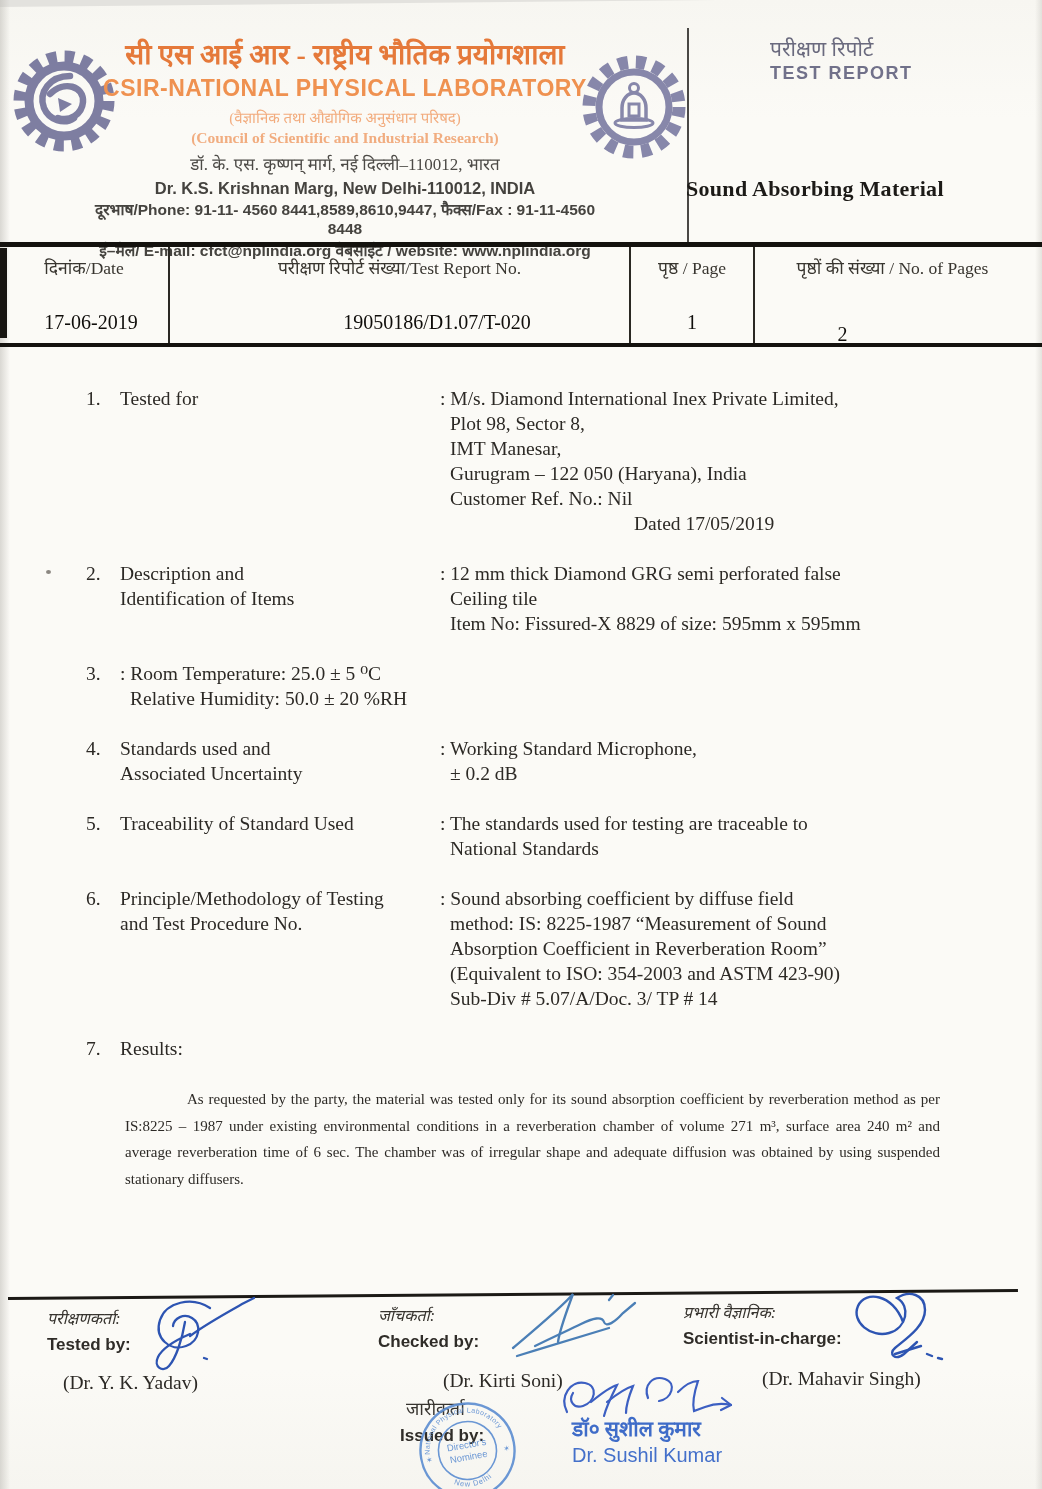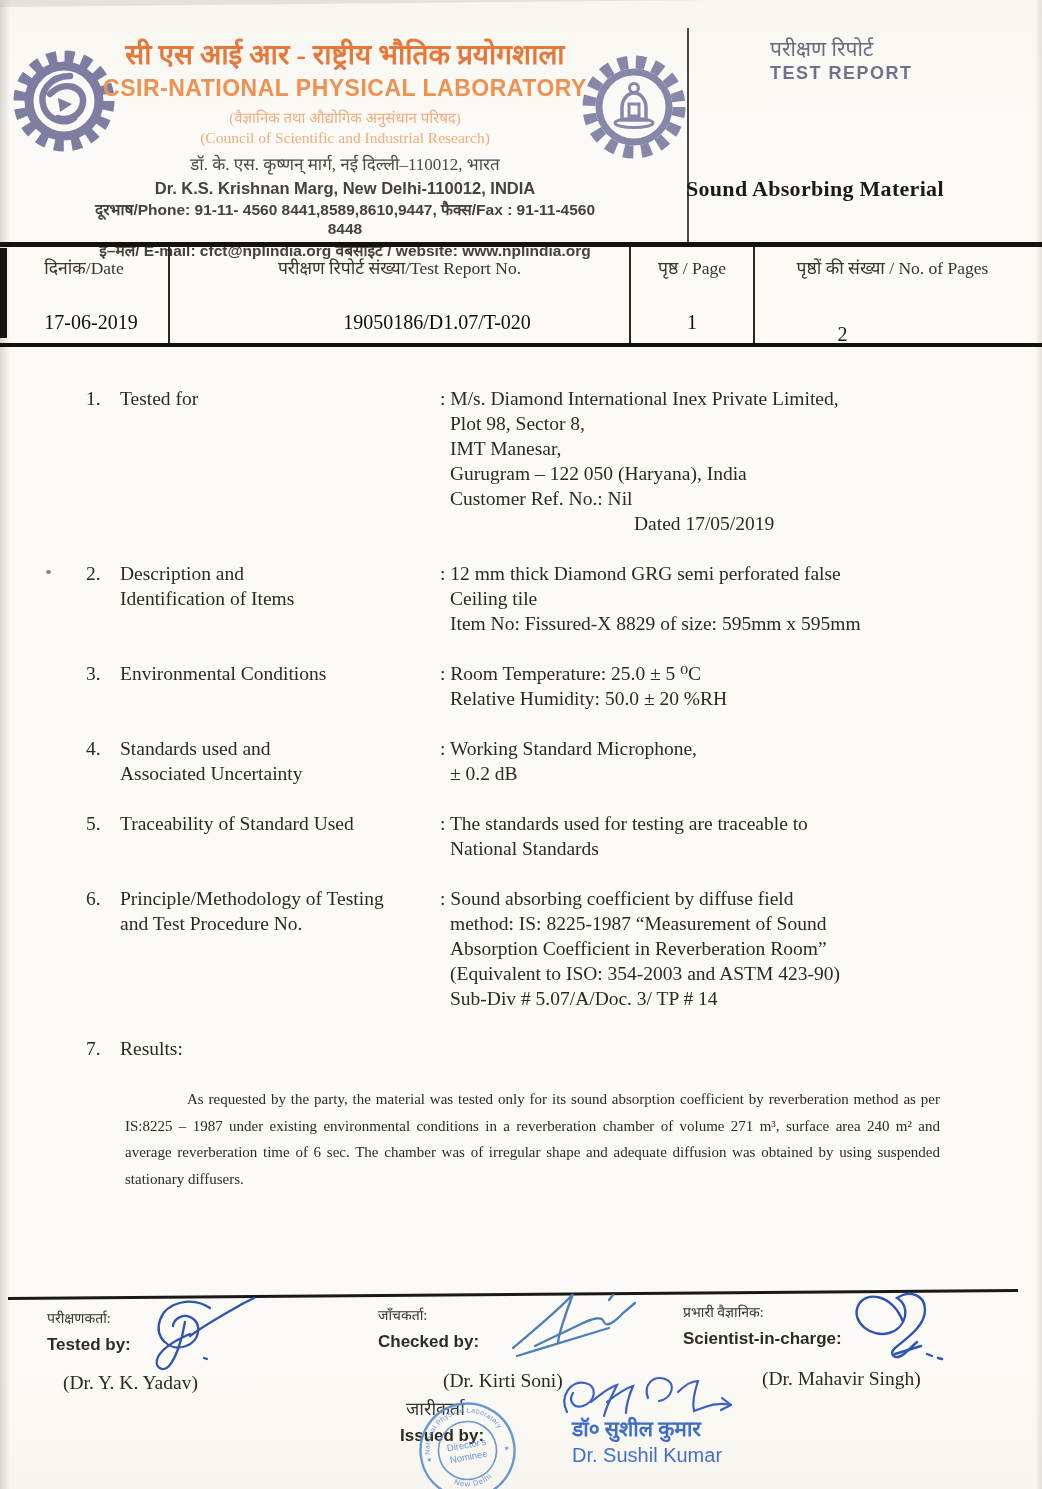--- a/index.html
+++ b/index.html
@@ -20,21 +20,21 @@
   .scan-right-edge{position:absolute;top:0;right:0;width:7px;height:100%;
     background:linear-gradient(270deg,rgba(200,198,192,.45),rgba(200,198,192,0));}
   .table-left-strip{position:absolute;left:0;top:248px;width:7px;height:90px;background:#171511;}
   .scan-speck{position:absolute;left:46px;top:570px;width:5px;height:4px;border-radius:50%;background:#8b8781;}
 
   
   .hdr-center{position:absolute;left:85px;top:38px;width:520px;text-align:center;line-height:1.22;}
   .org-hindi{font-size:28px;font-weight:bold;color:#e5793a;}
   .org-english{font-family:"Liberation Sans","DejaVu Sans",sans-serif;font-size:23px;font-weight:bold;color:#ef9150;letter-spacing:.5px;margin-top:2px;}
   .council-hindi{font-size:15px;color:#f2ac7e;margin-top:7px;}
-  .council-english{font-size:15.5px;color:#f1ad80;margin-top:1px;}
+  .council-english{font-size:15.5px;color:#f1ad80;margin-top:1px;font-weight:bold;}
   .addr-hindi{font-size:17px;color:#4c4a46;margin-top:8px;}
   .addr-english{font-family:"Liberation Sans","DejaVu Sans",sans-serif;font-size:16.5px;font-weight:bold;color:#44423e;margin-top:2px;}
   .phone-line,.email-line{font-family:"Liberation Sans","DejaVu Sans",sans-serif;font-size:15.5px;font-weight:bold;color:#45433f;margin-top:3px;}
   .logo-csir{position:absolute;left:8px;top:40px;}
   .logo-npl{position:absolute;left:578px;top:44px;}
   .hdr-vline{position:absolute;left:687px;top:28px;width:2px;height:216px;background:#4a4845;}
   .report-title-hi{position:absolute;left:770px;top:34px;font-size:21px;color:#6a6a7e;}
   .report-title-en{position:absolute;left:770px;top:63px;font-family:"Liberation Sans","DejaVu Sans",sans-serif;
     font-size:18px;font-weight:bold;letter-spacing:1.5px;color:#71718a;}
   .material-title{position:absolute;left:686px;top:176px;font-size:22px;font-weight:bold;color:#1c1a17;letter-spacing:.3px;}
@@ -62,21 +62,21 @@
   .item-label{width:320px;flex-shrink:0;}
   .item-value{flex:1;}
   .item-value div:not(:first-child){padding-left:10px;}
   .item-value .dated-line{padding-left:194px !important;}
   .results-para{margin-top:16px;margin-left:39px;width:815px;text-align:justify;text-indent:62px;
     line-height:26.5px;font-size:15px;color:#2d2a26;}
 
   
   .footer-line{position:absolute;left:8px;top:1297px;width:1010px;height:3px;background:#1b1915;
     transform:rotate(-0.45deg);transform-origin:left center;}
-  .sig-label-hi{font-size:14px;color:#37342f;line-height:26px;}
+  .sig-label-hi{font-size:16px;color:#37342f;line-height:26px;font-style:italic;}
   .sig-label-en{font-family:Liberation Sans, sans-serif;font-size:17px;font-weight:bold;color:#2f2c28;line-height:26px;}
   .sig-name{position:absolute;font-size:19.5px;color:#2c2925;}
   .blk-tested{position:absolute;left:47px;top:1306px;}
   .blk-checked{position:absolute;left:378px;top:1303px;}
   .blk-scientist{position:absolute;left:683px;top:1300px;}
   .name-tested{left:63px;top:1372px;}
   .name-checked{left:443px;top:1370px;}
   .name-scientist{left:762px;top:1368px;}
   .issued-hi{position:absolute;left:406px;top:1396px;font-size:18px;color:#37342f;}
   .issued-en{position:absolute;left:400px;top:1426px;font-family:"Liberation Sans","DejaVu Sans",sans-serif;
@@ -181,23 +181,20 @@
             <div>Identification of Items</div>
           </div>
           <div class="item-value">
             <div>:  12 mm thick Diamond GRG semi perforated false</div>
             <div>Ceiling tile</div>
             <div>Item No: Fissured-X 8829 of size: 595mm x 595mm</div>
           </div>
         </div>
         <div class="item">
           <div class="item-num">3.</div>
-          <div class="item-label">
-            <div>Environmental Conditions</div>
-          </div>
           <div class="item-value">
             <div>: Room Temperature:  25.0 ± 5  ⁰C</div>
             <div>Relative Humidity:   50.0 ± 20 %RH</div>
           </div>
         </div>
         <div class="item">
           <div class="item-num">4.</div>
           <div class="item-label">
             <div>Standards used and</div>
             <div>Associated Uncertainty</div>

